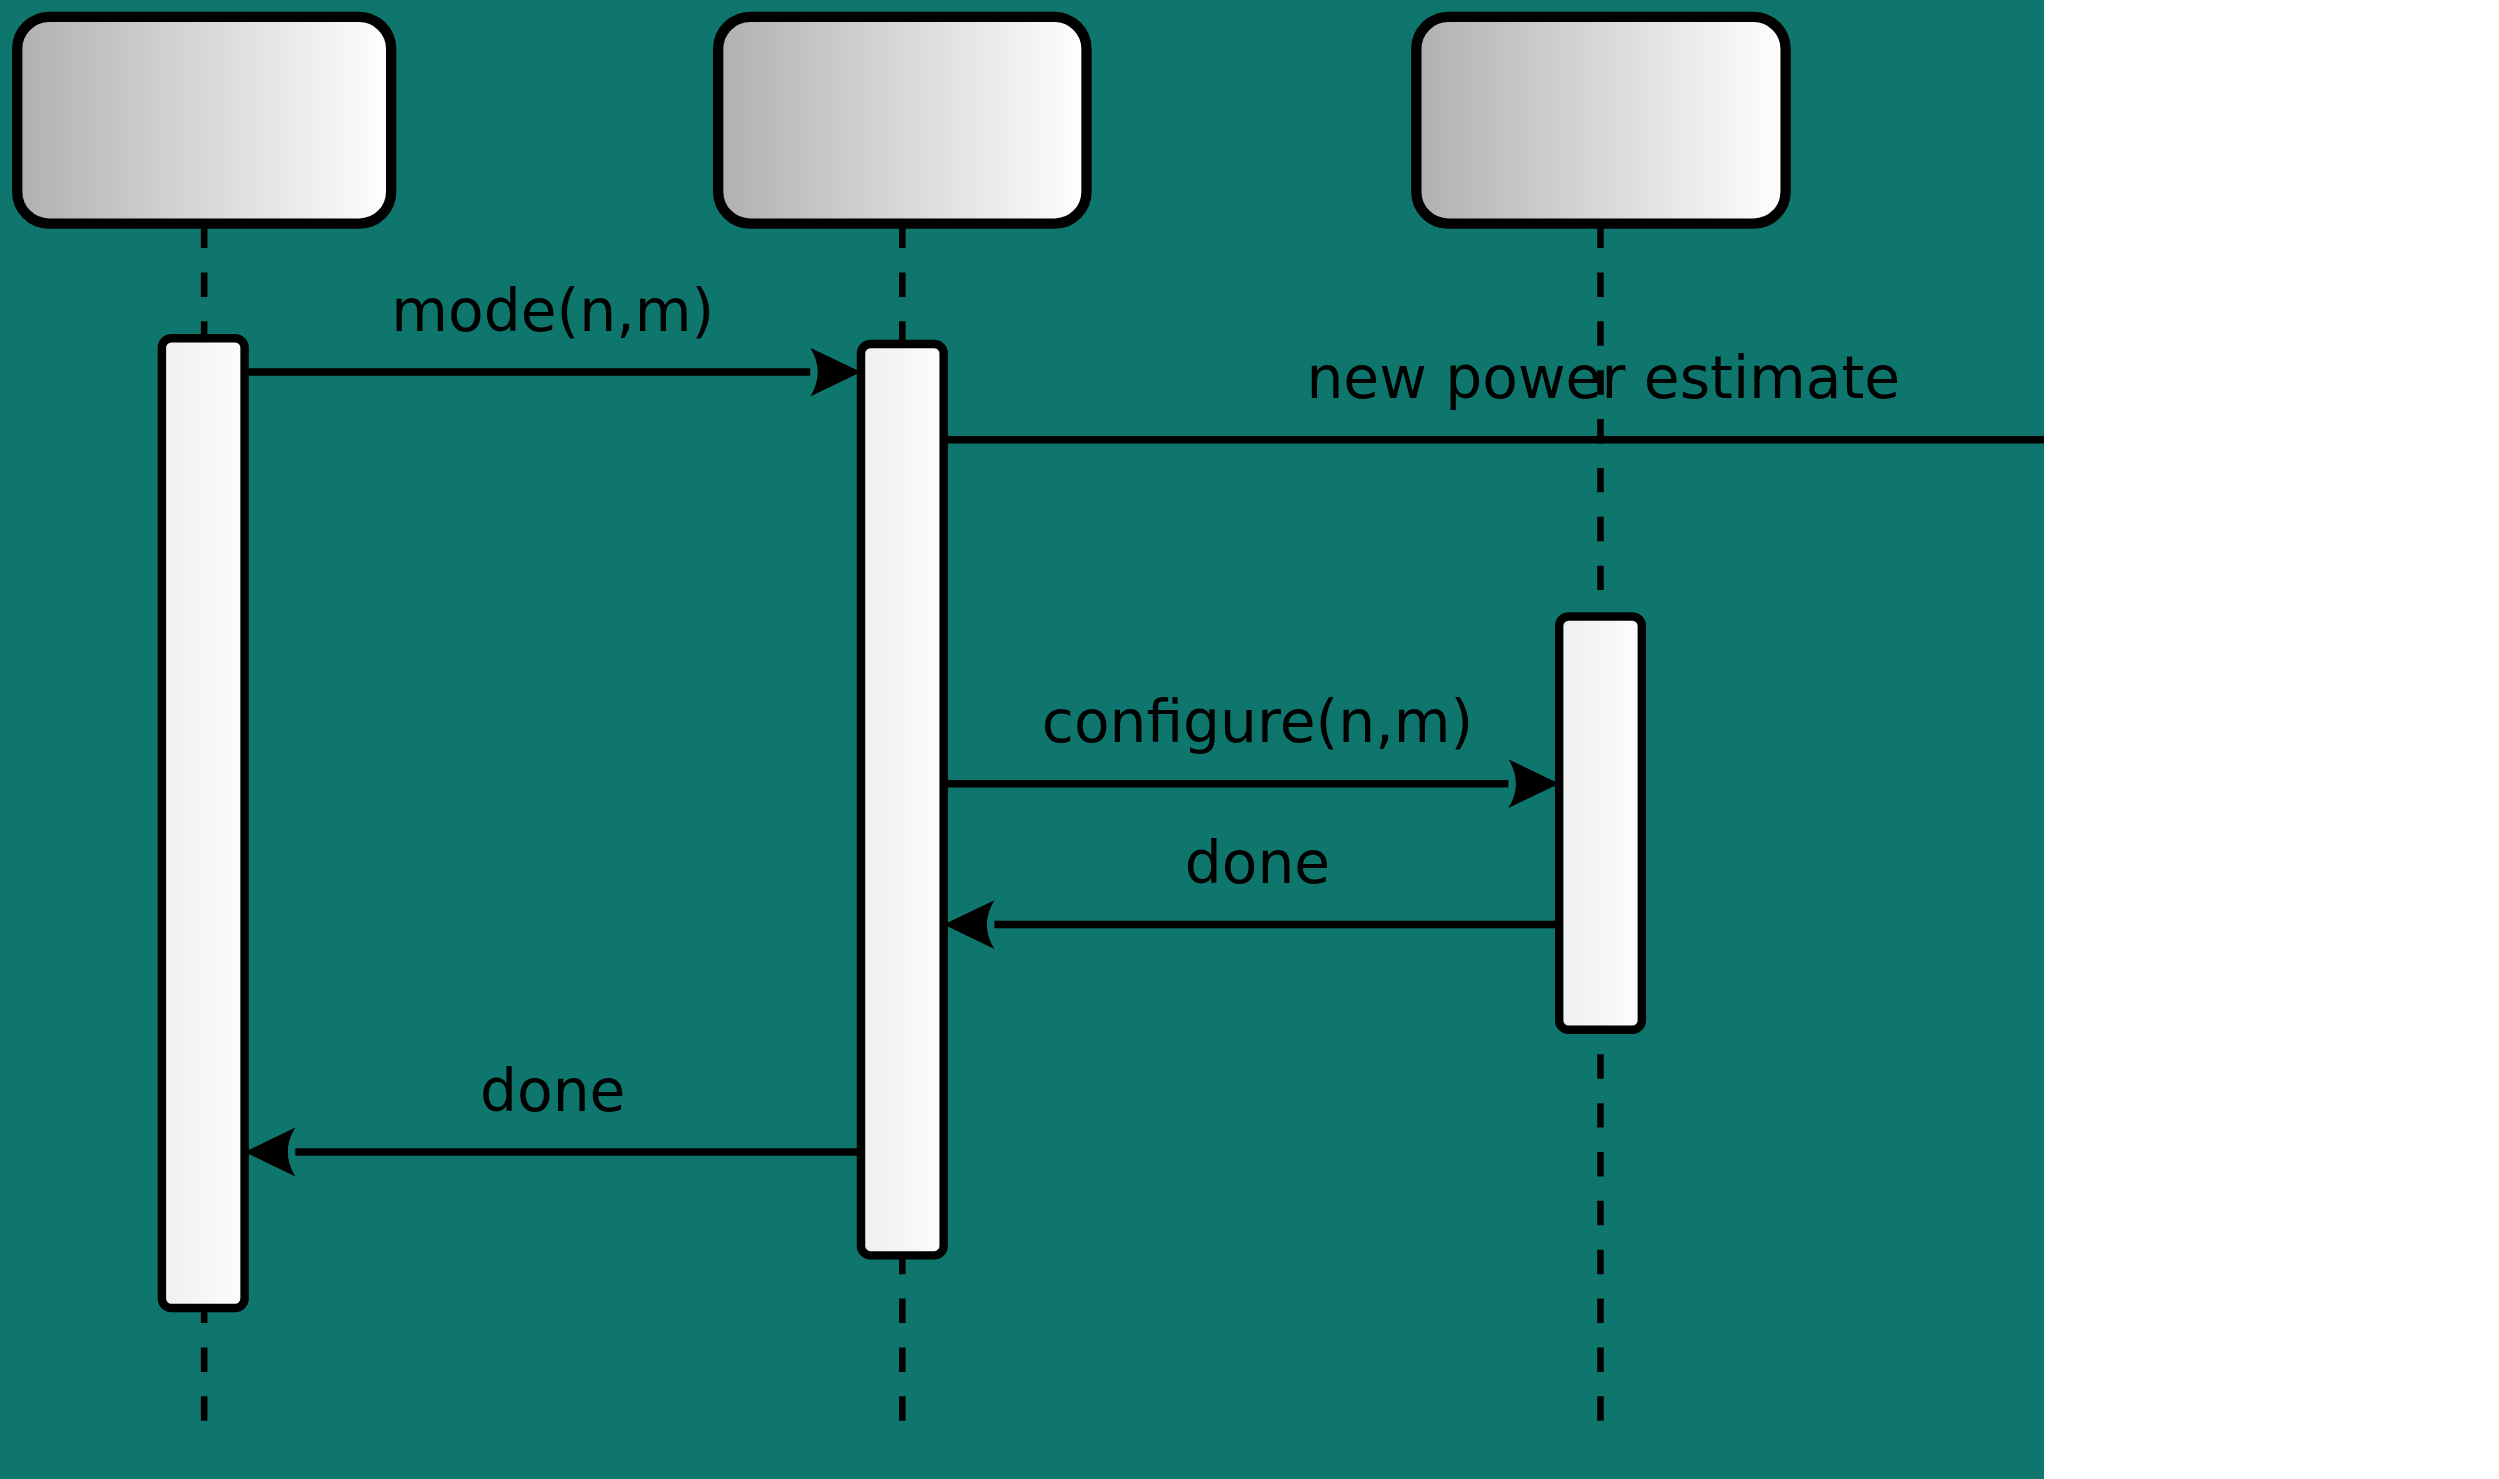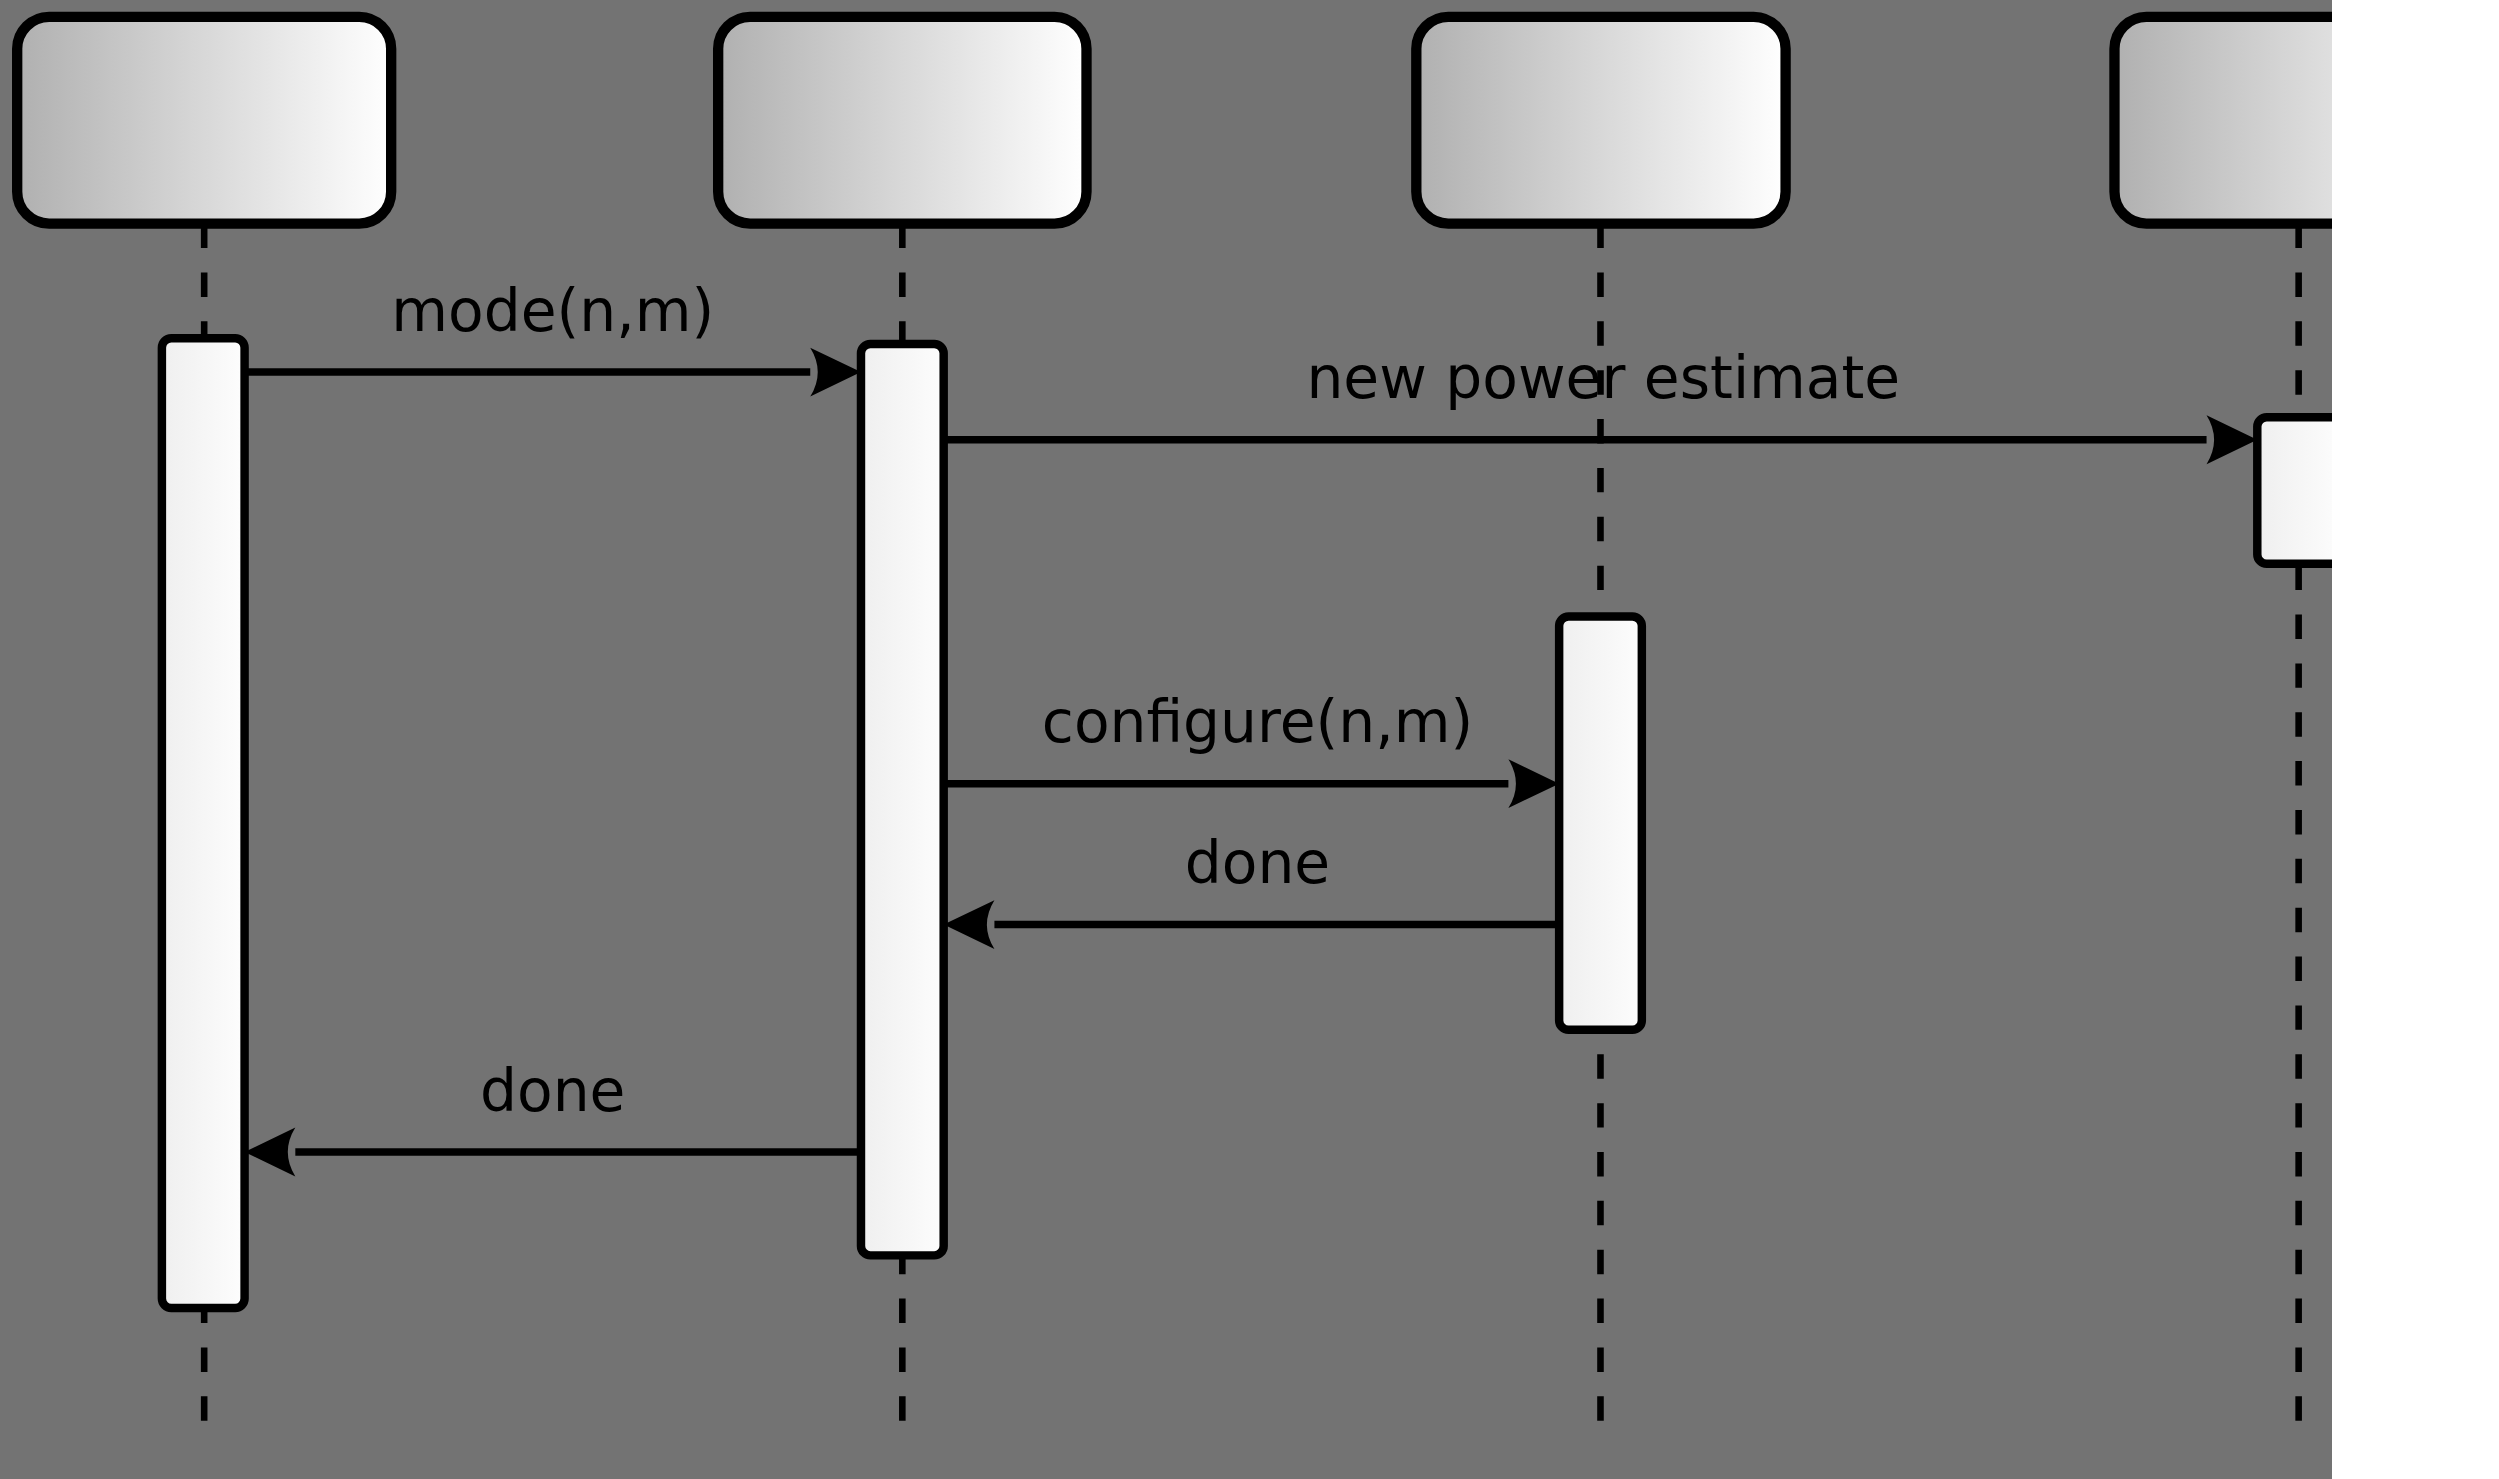--- a/index.html
+++ b/index.html
@@ -5,23 +5,23 @@
   html, body {
     margin: 0;
     padding: 0;
     background: #ffffff;
   }
   body {
     font-family: "DejaVu Sans", sans-serif;
   }
   #stage {
     position: relative;
-    width: 2332px;
+    width: 2044px;
     height: 1479px;
-    background: #737373;
+    background: #0f766e;
     overflow: hidden;
   }
   #diagram-svg {
     position: absolute;
     left: 0;
     top: 0;
     width: 2500px;
     height: 1479px;
     display: block;
   }

